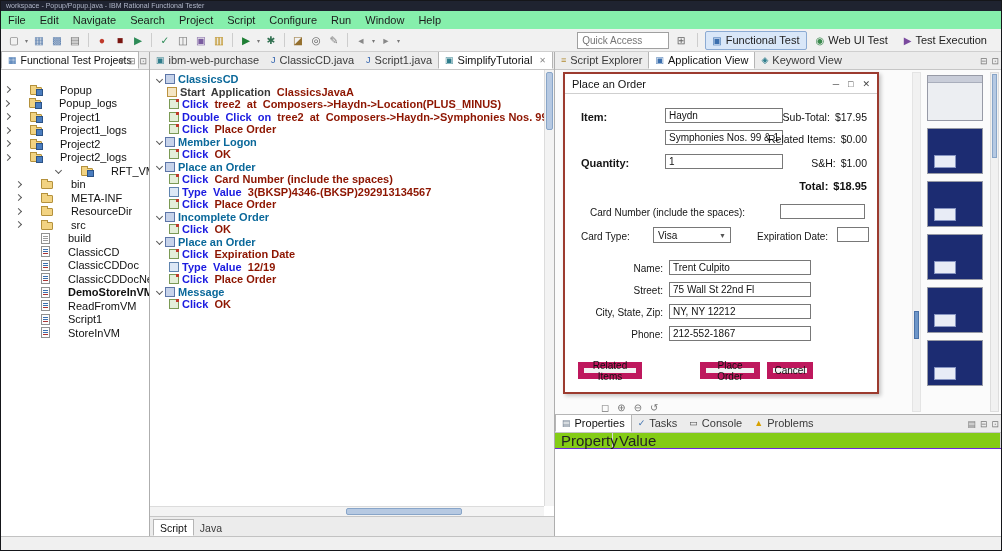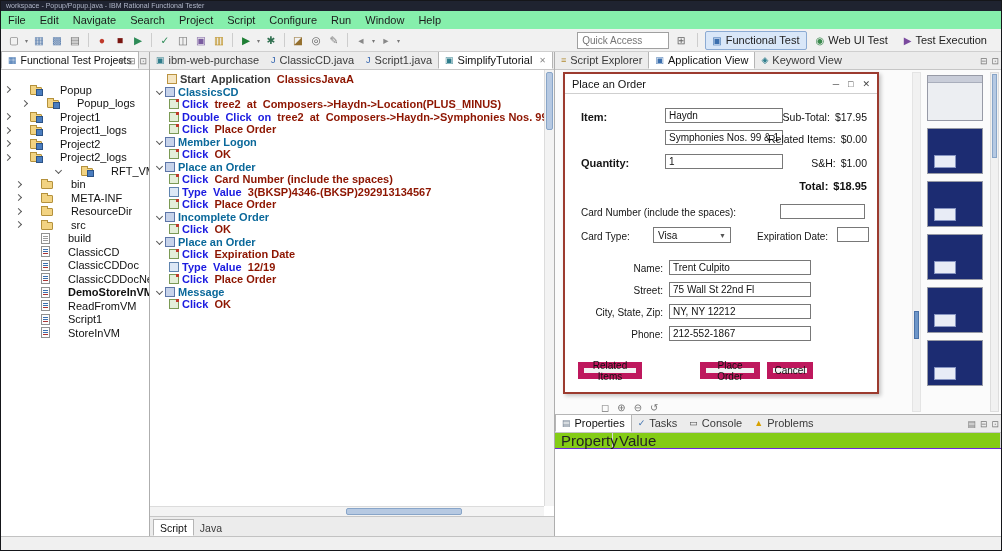--- a/index.html
+++ b/index.html
@@ -180,21 +180,21 @@
             <span class="corner-icon">⊟</span>
             <span class="corner-icon">⊡</span>
           </span>
       </div>
       <div class="tree">
           <div class="tree-row" style="padding-left: 3px;">
             <span class="chev"></span>
             <span class="ic ic-project"></span>
             <span class="tree-label">Popup</span>
           </div>
-          <div class="tree-row" style="padding-left: 20px;">
+          <div class="tree-row" style="padding-left: 2px;">
             <span class="chev"></span>
             <span class="ic ic-project"></span>
             <span class="tree-label">Popup_logs</span>
           </div>
           <div class="tree-row" style="padding-left: 3px;">
             <span class="chev"></span>
             <span class="ic ic-project"></span>
             <span class="tree-label">Project1</span>
           </div>
           <div class="tree-row" style="padding-left: 3px;">
@@ -295,29 +295,29 @@
             <span class="tlabel">Script1.java</span>
           </div>
           <div class="tab active">
             <span class="ticon" style="color: rgb(46, 125, 140);">▣</span>
             <span class="tlabel">SimplifyTutorial</span>
             <span class="tclose">✕</span>
           </div>
         </div>
       <div class="script-area">
           <div class="sline" style="padding-left: 6px;">
+            <span class="chev down"></span>
+            <span class="ic ic-group"></span>
+            <span class="g">ClassicsCD</span>
+          </div>
+          <div class="sline" style="padding-left: 6px;">
             <span class="chev" style="visibility: hidden;"></span>
             <span class="ic ic-start"></span>
             <span class="ks">Start  Application</span>
             <span class="a">  ClassicsJavaA</span>
-          </div>
-          <div class="sline" style="padding-left: 6px;">
-            <span class="chev down"></span>
-            <span class="ic ic-group"></span>
-            <span class="g">ClassicsCD</span>
           </div>
           <div class="sline" style="padding-left: 16px;">
             <span class="ic ic-click"></span>
             <span class="k">Click</span>
             <span class="a">  tree2  at  Composers-&gt;Haydn-&gt;Location(PLUS_MINUS)</span>
           </div>
           <div class="sline" style="padding-left: 16px;">
             <span class="ic ic-dblclick"></span>
             <span class="k">Double  Click  on</span>
             <span class="a">  tree2  at  Composers-&gt;Haydn-&gt;Symphonies Nos. 99 &amp; 101</span>
@@ -453,21 +453,21 @@
 
             <input class="inp" style="left: 100px; top: 36px; width: 118px;" value="Symphonies Nos. 99 &amp; 101">
             <span class="rrow" style="top:39px"><span>Related Items:</span><span class="val">$0.00</span></span>
 
             <span class="lb b" style="left:16px;top:63px">Quantity:</span>
             <input class="inp" style="left: 100px; top: 60px; width: 118px;" value="1">
             <span class="rrow" style="top:63px"><span>S&amp;H:</span><span class="val">$1.00</span></span>
 
             <span class="rrow b" style="top:86px"><span>Total:</span><span class="val">$18.95</span></span>
 
-            <span class="lb" style="left:16px;top:113px">Card Number (include the spaces):</span>
+            <span class="lb" style="left:25px;top:113px">Card Number (include the spaces):</span>
             <input class="inp" style="left: 215px; top: 110px; width: 85px;" value="">
 
             <span class="lb" style="left:16px;top:137px">Card Type:</span>
             <span class="sel" style="left:88px;top:133px;width:78px">
               <span>Visa</span>
               <span class="sarr">▼</span>
             </span>
             <span class="lb" style="left:192px;top:137px">Expiration Date:</span>
             <input class="inp" style="left: 272px; top: 133px; width: 32px;" value="">
 

